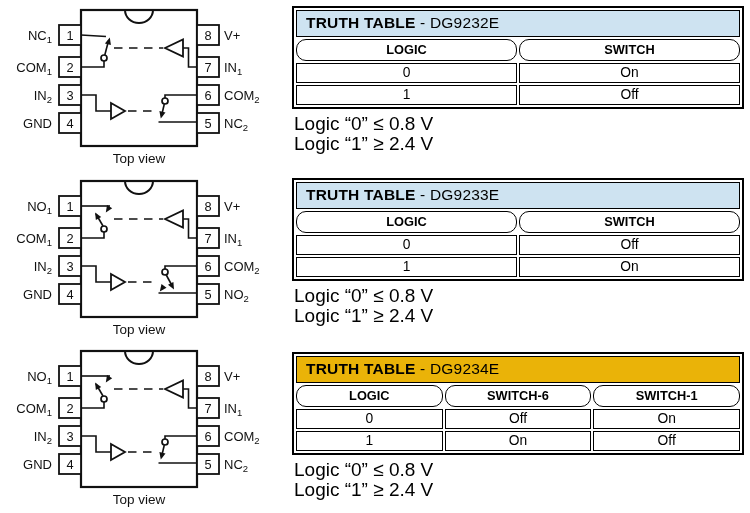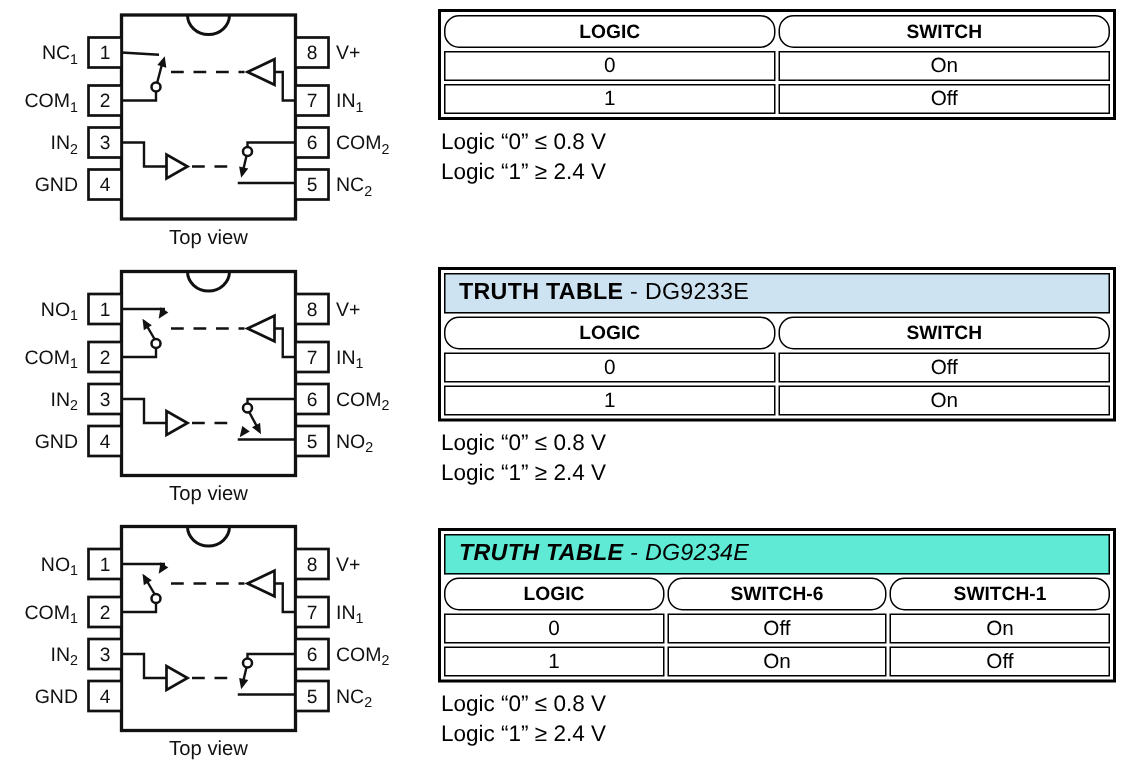--- a/index.html
+++ b/index.html
@@ -24,21 +24,21 @@
     border: 2.4px solid #000; width: 452px; table-layout: fixed; background:#fff;
   }
   .tt td, .tt th { border: 1.9px solid #000; overflow:hidden; }
   .tt .title {
     text-align:left; font-size:15.5px; padding:3px 9px 4px;
     letter-spacing:0.2px; white-space:pre;
   }
   .tt .title b { font-weight:700; }
   .tt th { font-size:12.8px; font-weight:700; padding:2px 0 3px;border-radius:10px; }
   .tt td.val { font-size:13.8px; text-align:center; padding:1px 0 2px; }
-  .notes { margin-top:5px; padding-left:2px; font-size:15px; line-height:19.5px; }
+  .notes { margin-top:5px; padding-left:2px; font-size:19px; line-height:19.5px; }
 </style>
 </head>
 <body>
 
 <div class="page">
 
   <section class="row" id="s0">
     <svg class="pinout" width="282" height="170" viewBox="0 0 282 170">
         <rect x="81" y="10" width="116" height="136" fill="#fff" stroke="#111111" stroke-width="2.2"></rect>
         <path d="M125,10 a14,13 0 0,0 28,0" fill="none" stroke="#111111" stroke-width="2"></path>
@@ -82,20 +82,23 @@
         <text x="208" y="99.5" text-anchor="middle" font-size="12.8">6</text>
         <text x="224" y="99.5" text-anchor="start" font-size="13">COM<tspan font-size="9.5" dy="3">2</tspan></text>
         <rect x="197" y="113" width="22" height="20" fill="#fff" stroke="#111111" stroke-width="1.8"></rect>
         <text x="208" y="127.5" text-anchor="middle" font-size="12.8">5</text>
         <text x="224" y="127.5" text-anchor="start" font-size="13">NC<tspan font-size="9.5" dy="3">2</tspan></text>
         <text x="139" y="162.5" text-anchor="middle" font-size="13.5">Top view</text>
       </svg>
     <div class="tablecol">
       <table class="tt">
         <tbody>
+            <tr>
+          <td class="title" colspan="2" style="background: rgb(206, 227, 241);"><b>TRUTH TABLE</b><span> - DG9232E</span></td>
+        </tr>
         <tr>
           <th>LOGIC</th>
           <th>SWITCH</th>
         </tr>
         <tr>
           <td class="val">0</td>
           <td class="val">On</td>
         </tr>
         <tr>
           <td class="val">1</td>
@@ -233,21 +236,21 @@
         <text x="224" y="99.5" text-anchor="start" font-size="13">COM<tspan font-size="9.5" dy="3">2</tspan></text>
         <rect x="197" y="113" width="22" height="20" fill="#fff" stroke="#111111" stroke-width="1.8"></rect>
         <text x="208" y="127.5" text-anchor="middle" font-size="12.8">5</text>
         <text x="224" y="127.5" text-anchor="start" font-size="13">NC<tspan font-size="9.5" dy="3">2</tspan></text>
         <text x="139" y="162.5" text-anchor="middle" font-size="13.5">Top view</text>
       </svg>
     <div class="tablecol">
       <table class="tt">
         <tbody>
             <tr>
-          <td class="title" colspan="3" style="background: #5eead4; font-style: italic;"><b>TRUTH TABLE</b><span> - DG9234E</span></td>
+          <td class="title" colspan="3" style="background: #eab308;"><b>TRUTH TABLE</b><span> - DG9234E</span></td>
         </tr>
         <tr>
           <th>LOGIC</th>
           <th>SWITCH-6</th>
           <th>SWITCH-1</th>
         </tr>
         <tr>
           <td class="val">0</td>
           <td class="val">Off</td>
           <td class="val">On</td>

